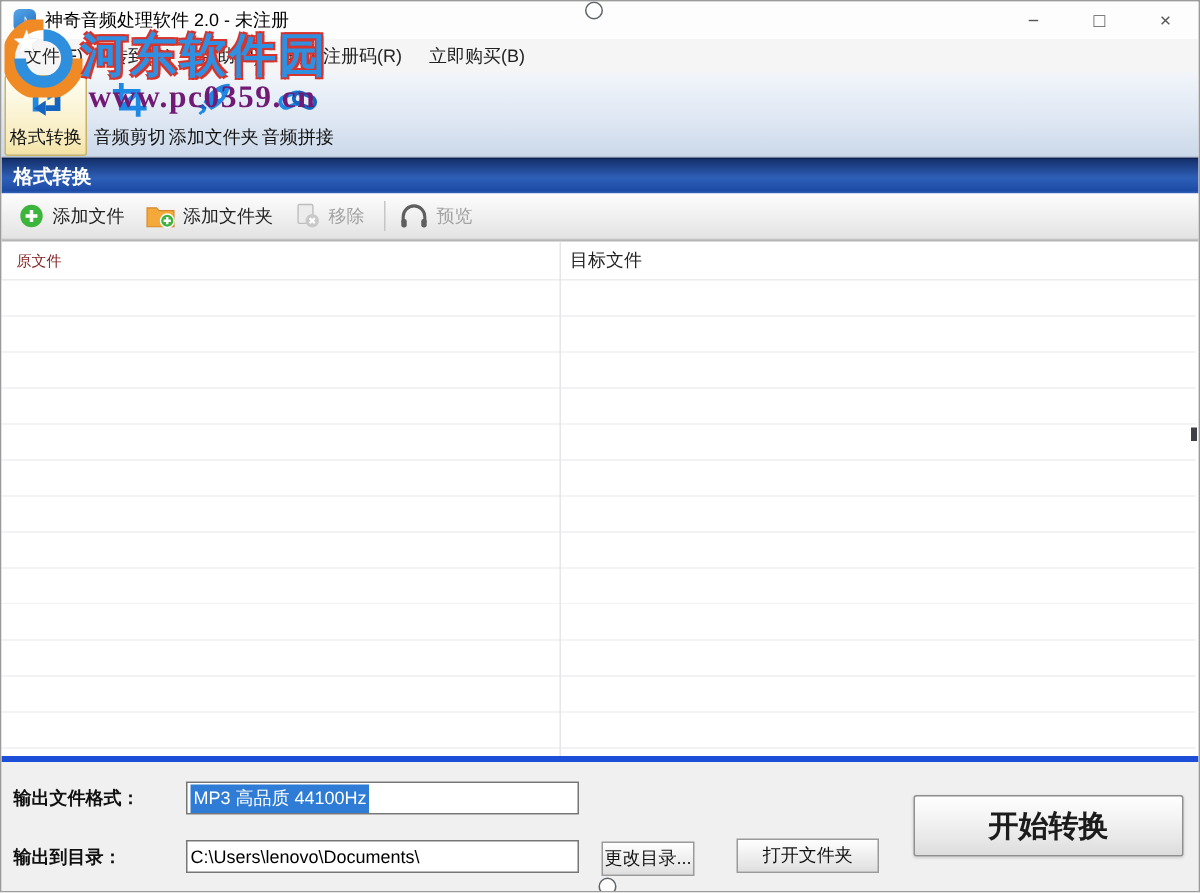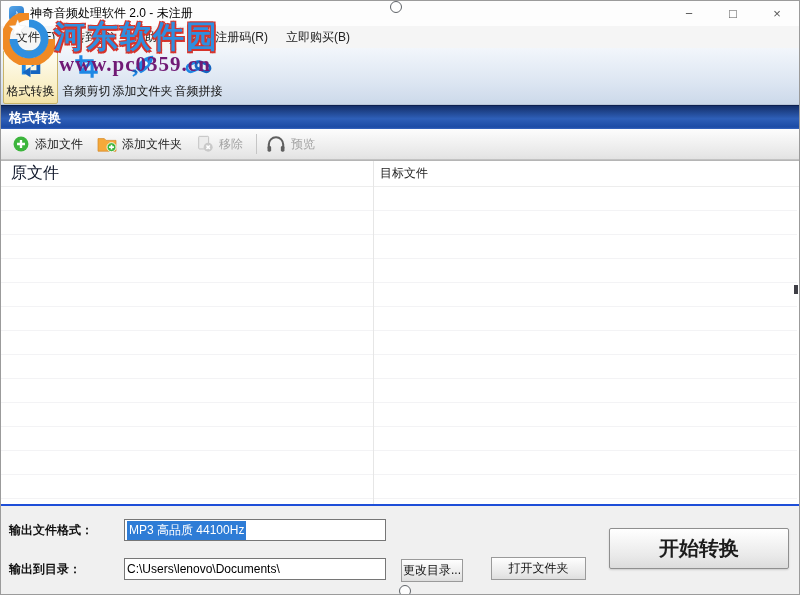--- a/index.html
+++ b/index.html
@@ -42,29 +42,29 @@
   .subtoolbar{height:31px;background:linear-gradient(180deg,#fdfdfd,#e7e7e7 85%,#e2e2e2);
     border-bottom:1px solid #c2c2c2;display:flex;align-items:center;padding-left:6px;}
   .action-btn{display:flex;align-items:center;gap:5px;padding:3px 9px 3px 5px;font-size:12px;color:#222;}
   .action-btn.disabled{color:#a3a3a3;}
   .action-btn svg{display:block;}
   .vsep{width:1px;height:20px;background:#c6c6c6;margin:0 4px;}
 
   
   .list{height:344px;position:relative;border-top:1px solid #b5b5b5;background:#fff;}
   .list-header{height:26px;display:flex;align-items:center;border-bottom:1px solid #ededed;}
-  .col-src{width:372px;padding-left:10px;font-size:16px;color:#0f172a;}
+  .col-src{width:372px;padding-left:10px;font-size:10px;color:#7f1d1d;}
   .col-dst{padding-left:7px;font-size:12px;color:#222;}
   .list-body{position:absolute;left:0;right:2px;top:26px;bottom:0;
     background:repeating-linear-gradient(180deg,#ffffff 0px,#ffffff 23px,#f3f3f5 23px,#f3f3f5 24px);}
   .col-divider{position:absolute;left:372px;top:0;bottom:0;width:1px;background:#e6e6e6;}
   .edge-mark{position:absolute;right:1px;top:124px;width:4px;height:9px;background:#3f3f46;}
 
   
-  .bottom{height:90px;background:#f0f0f0;border-top:2px solid #1d4ed8;position:relative;}
+  .bottom{height:90px;background:#f0f0f0;border-top:4px solid #1d4ed8;position:relative;}
   .blabel{position:absolute;left:8px;font-size:12px;font-weight:bold;color:#111;}
   .lbl-format{top:16px;} .lbl-dir{top:55px;text-align:right;}
   .field{position:absolute;left:123px;width:262px;height:22px;background:#fff;border:1px solid #767676;
     font-size:12px;display:flex;align-items:center;padding-left:2px;overflow:hidden;white-space:nowrap;}
   .field-format{top:13px;} .field-dir{top:52px;color:#000;}
   .sel-text{background:#2e7cd6;color:#fff;padding:1px 2px;}
   .btn{position:absolute;height:23px;background:linear-gradient(180deg,#fefefe,#e6e6e6 80%,#dedede);
     border:1px solid #9a9a9a;font-size:12px;color:#111;display:flex;align-items:center;justify-content:center;}
   .btn-select{left:400px;top:12px;width:85px;}
   .btn-change{left:400px;top:53px;width:62px;}

